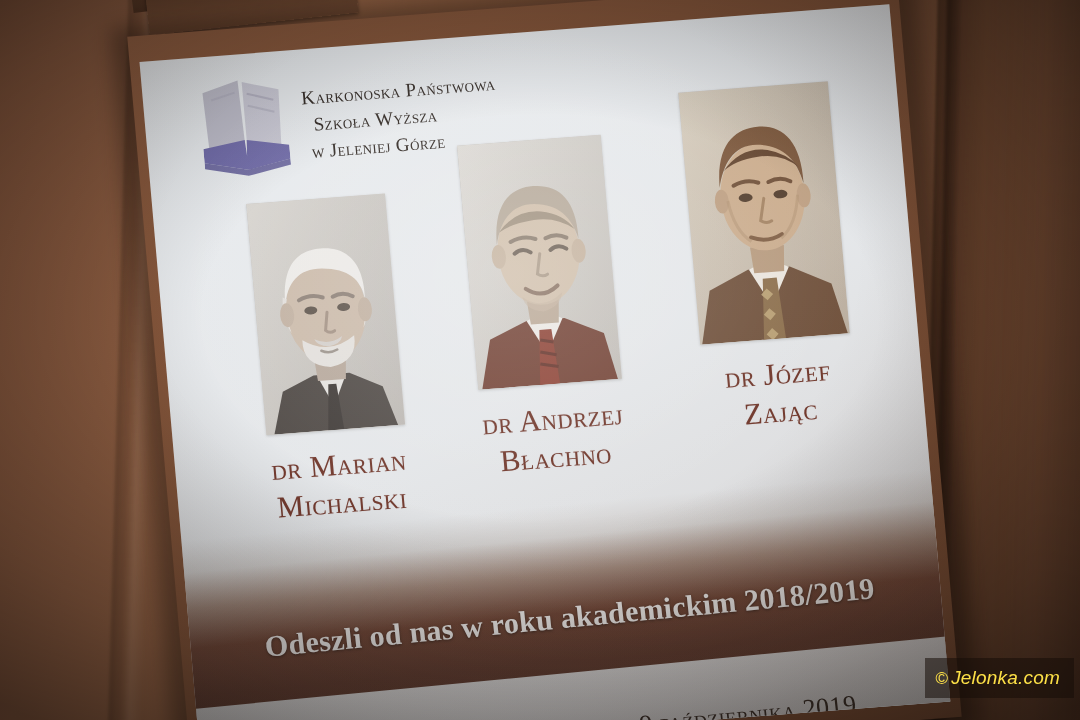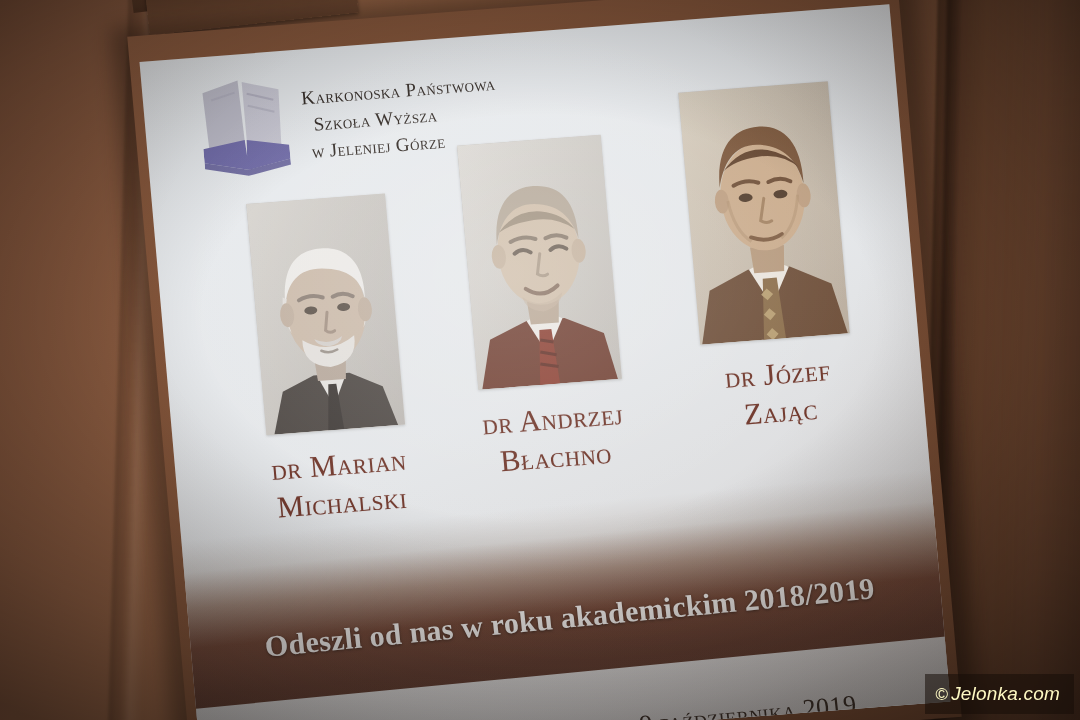--- a/index.html
+++ b/index.html
@@ -253,24 +253,24 @@
     font-size: 26px;
     letter-spacing: 0.5px;
     padding-left: 180px;
     white-space: nowrap;
   }
 
   
   .watermark {
     position: absolute;
     right: 6px;
-    bottom: 6px;
+    bottom: 22px;
     padding: 9px 14px 9px 10px;
     background: rgba(22,12,7,0.55);
-    color: #fef9c3;
+    color: #fde047;
     font-family: "Liberation Sans", "DejaVu Sans", sans-serif;
     font-style: italic;
     font-size: 19px;
     letter-spacing: 0.2px;
     z-index: 40;
     white-space: nowrap;
     margin-top: 34px;
   }
   .watermark .c {
     font-style: normal;

